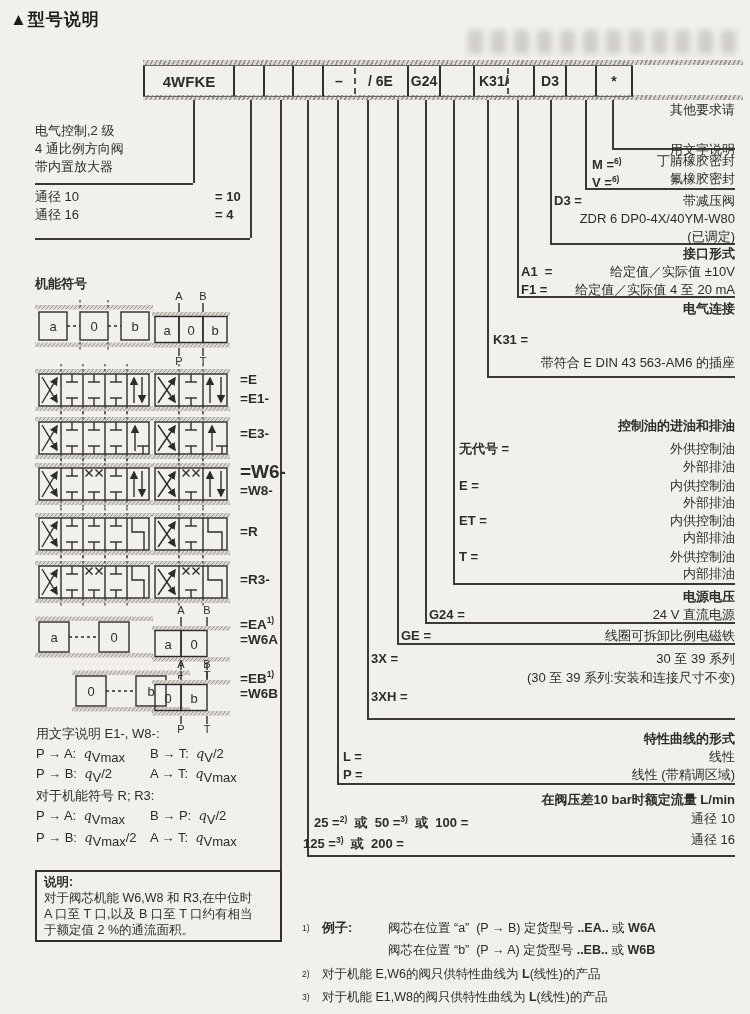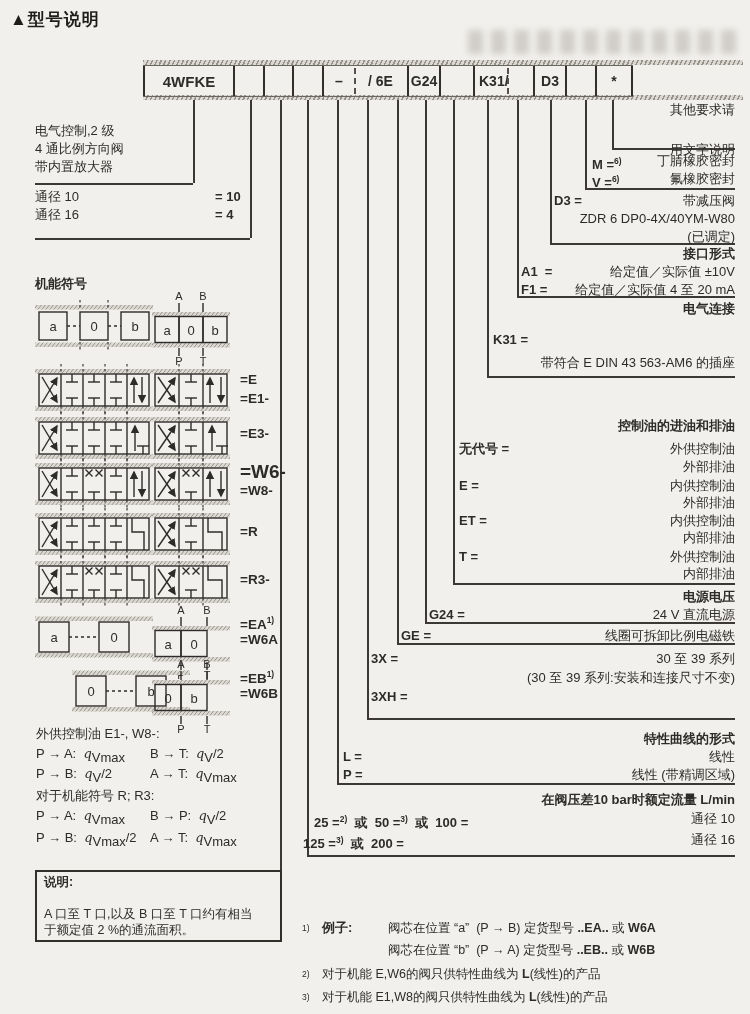--- a/index.html
+++ b/index.html
@@ -460,21 +460,21 @@
           <rect x="29" y="26.5" width="26" height="26" stroke="#2e2c2a" stroke-width="1.4" fill="none"></rect>
           <text x="42" y="44.5" font-size="13" text-anchor="middle" fill="#2e2c2a">b</text>
           <path d="M29 13V22M55 13V22M29 58V66M55 58V66" stroke="#2e2c2a" stroke-width="1.4" fill="none"></path>
           <text x="29" y="10" font-size="11" text-anchor="middle" fill="#2e2c2a">A</text>
           <text x="55" y="10" font-size="11" text-anchor="middle" fill="#2e2c2a">B</text>
           <text x="29" y="75" font-size="11" text-anchor="middle" fill="#2e2c2a">P</text>
           <text x="55" y="75" font-size="11" text-anchor="middle" fill="#2e2c2a">T</text>
         </svg></div>
       <div class="tx b" style="top:666px;left:240px;font-size:13.5px;">=EB<sup>1)</sup></div>
       <div class="tx b" style="top:686px;left:240px;font-size:13.5px;">=W6B</div>
-      <div class="tx" style="top:726px;left:36px;">外供控制油 E1-, W8-:</div>
+      <div class="tx" style="top:726px;left:36px;">用文字说明 E1-, W8-:</div>
       <div class="tx" style="top:746px;left:36px;">P → A:&nbsp; <i>q</i><sub>Vmax</sub></div>
       <div class="tx" style="top:746px;left:150px;">B → T:&nbsp; <i>q</i><sub>V</sub>/2</div>
       <div class="tx" style="top:766px;left:36px;">P → B:&nbsp; <i>q</i><sub>V</sub>/2</div>
       <div class="tx" style="top:766px;left:150px;">A → T:&nbsp; <i>q</i><sub>Vmax</sub></div>
       <div class="tx" style="top:788px;left:36px;">对于机能符号 R; R3:</div>
       <div class="tx" style="top:808px;left:36px;">P → A:&nbsp; <i>q</i><sub>Vmax</sub></div>
       <div class="tx" style="top:808px;left:150px;">B → P:&nbsp; <i>q</i><sub>V</sub>/2</div>
       <div class="tx" style="top:830px;left:36px;">P → B:&nbsp; <i>q</i><sub>Vmax</sub>/2</div>
       <div class="tx" style="top:830px;left:150px;">A → T:&nbsp; <i>q</i><sub>Vmax</sub></div>
       <div class="tx" style="top:920px;left:302px;"><sup>1)</sup></div>
@@ -482,16 +482,17 @@
       <div class="tx" style="top:920px;left:388px;font-size:12.5px;">阀芯在位置 “a”&nbsp;&nbsp;(P → B) 定货型号 <b>..EA..</b> 或 <b>W6A</b></div>
       <div class="tx" style="top:942px;left:388px;font-size:12.5px;">阀芯在位置 “b”&nbsp;&nbsp;(P → A) 定货型号 <b>..EB..</b> 或 <b>W6B</b></div>
       <div class="tx" style="top:966px;left:302px;"><sup>2)</sup></div>
       <div class="tx" style="top:966px;left:322px;font-size:12.5px;">对于机能 E,W6的阀只供特性曲线为 <b>L</b>(线性)的产品</div>
       <div class="tx" style="top:989px;left:302px;"><sup>3)</sup></div>
       <div class="tx" style="top:989px;left:322px;font-size:12.5px;">对于机能 E1,W8的阀只供特性曲线为 <b>L</b>(线性)的产品</div>
     </div>
 
   <div id="notebox">
     <div class="nt b" style="top:2px">说明:</div>
+    <div class="nt" style="top:18px">对于阀芯机能 W6,W8 和 R3,在中位时</div>
     <div class="nt" style="top:34px">A 口至 T 口,以及 B 口至 T 口约有相当</div>
     <div class="nt" style="top:50px">于额定值 2 %的通流面积。</div>
   </div>
 </div>
 
 </body></html>

